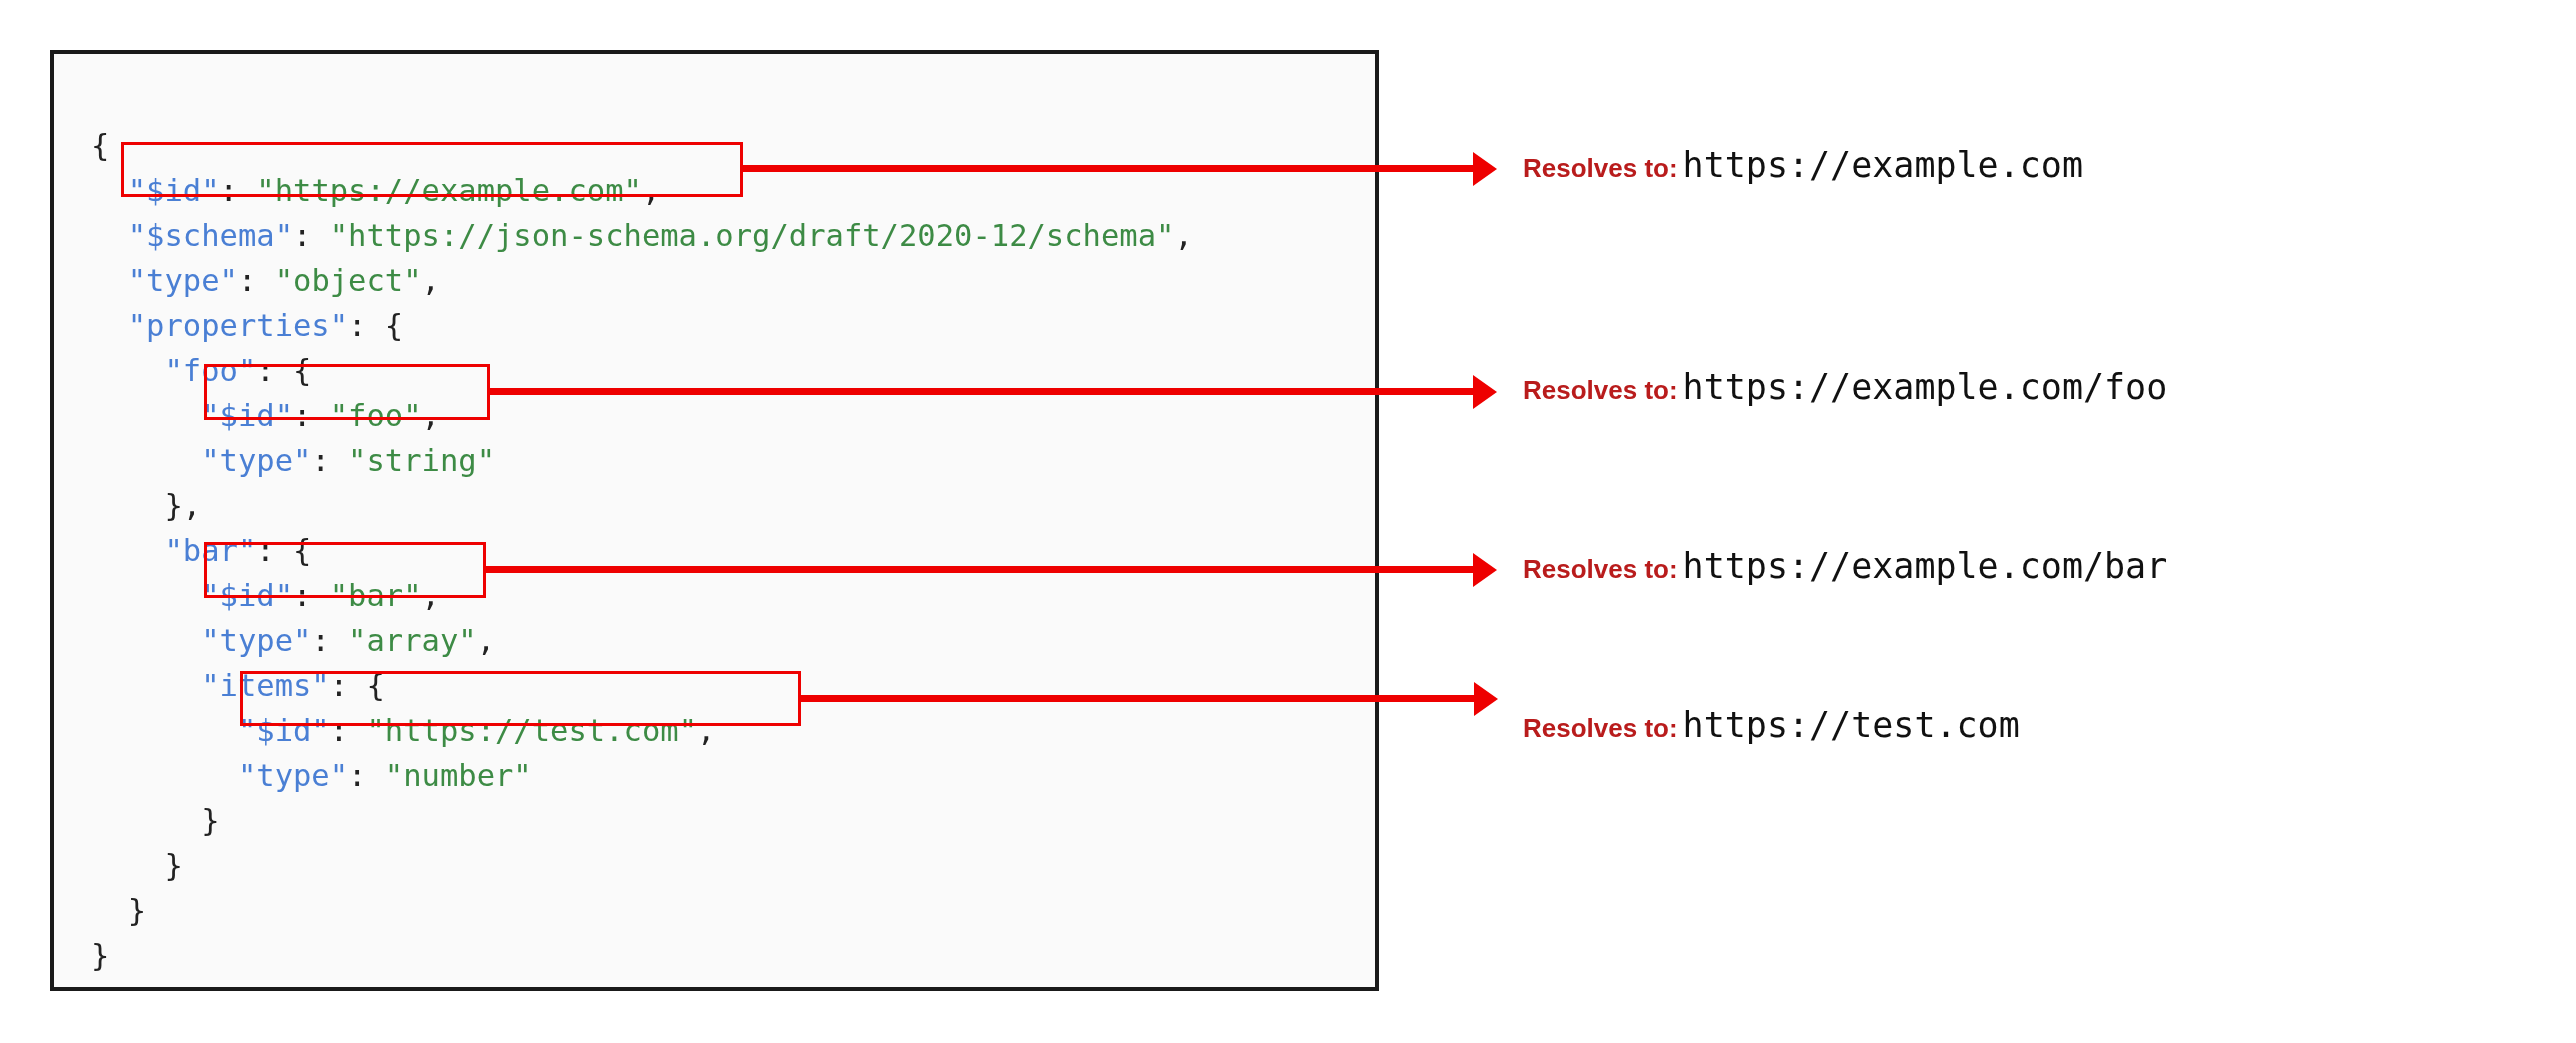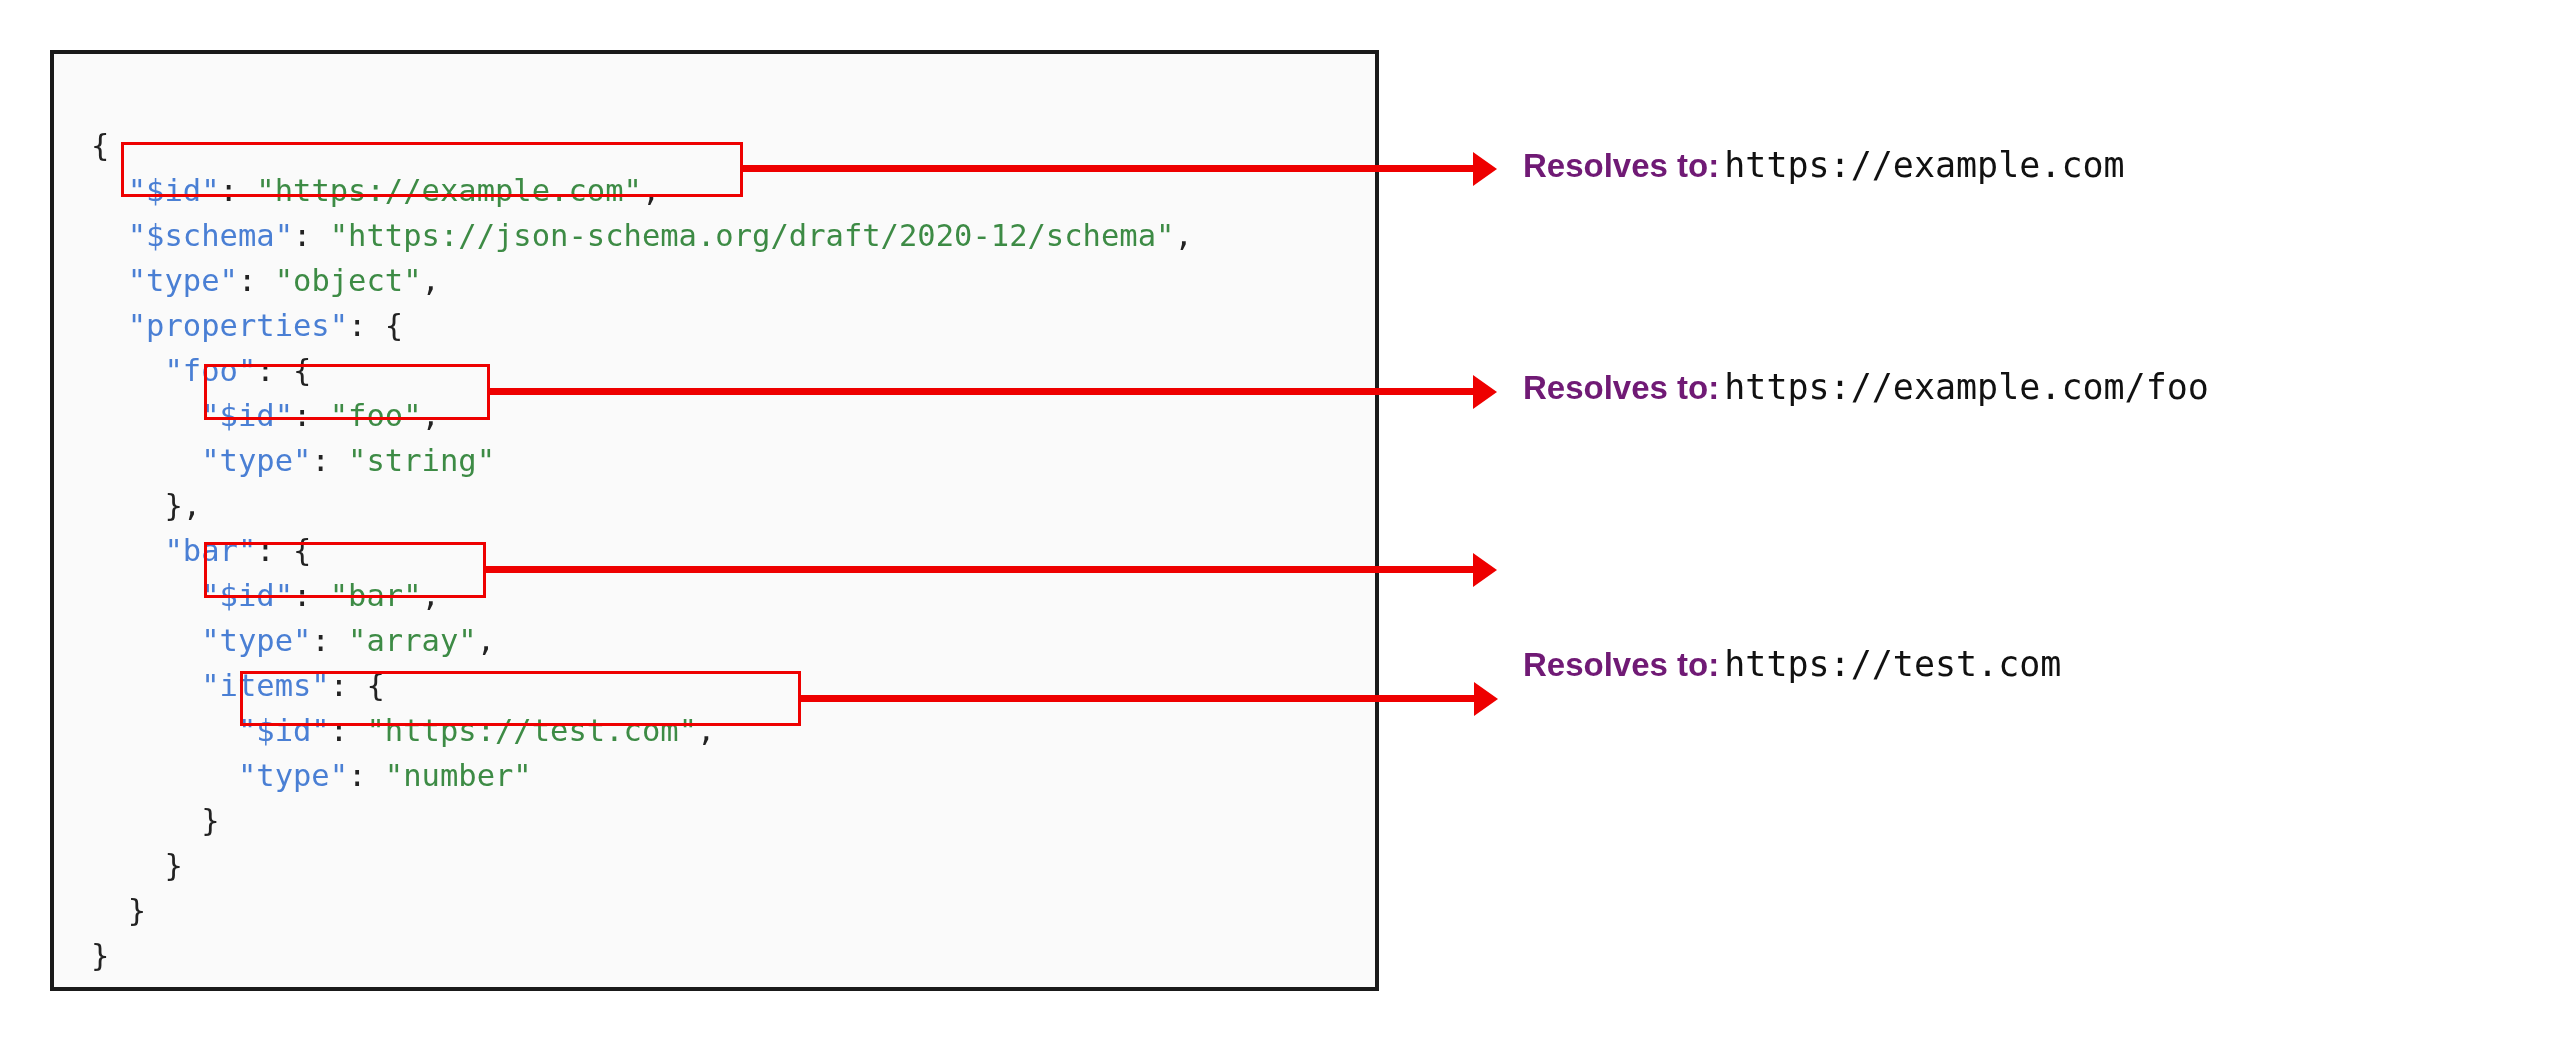--- a/index.html
+++ b/index.html
@@ -93,33 +93,33 @@
   
   .note {
     position: absolute;
     left: 1523px;
     white-space: nowrap;
     line-height: 1;
   }
   .note-label {
     font-family: "Liberation Sans", sans-serif;
     font-weight: bold;
-    font-size: 33px;
-    color: #701a75;
+    font-size: 26px;
+    color: #b91c1c;
   }
   .note-url {
     font-family: "DejaVu Sans Mono", "Liberation Mono", monospace;
     font-size: 35px;
     color: #111111;
     margin-left: 5px;
   }
   #note-0 { top: 148px; }
   #note-1 { top: 370px; }
   #note-2 { top: 549px; }
-  #note-3 { top: 647px; }
+  #note-3 { top: 708px; }
 </style>
 </head>
 <body>
 
 <div id="stage">
 
   <div id="code-panel">
     <pre id="code-block"><div class="code-line"><span class="tok-punct">{</span></div><div class="code-line">  <span class="tok-key">"$id"</span><span class="tok-punct">: </span><span class="tok-str">"https://example.com"</span><span class="tok-punct">,</span></div><div class="code-line">  <span class="tok-key">"$schema"</span><span class="tok-punct">: </span><span class="tok-str">"https://json-schema.org/draft/2020-12/schema"</span><span class="tok-punct">,</span></div><div class="code-line">  <span class="tok-key">"type"</span><span class="tok-punct">: </span><span class="tok-str">"object"</span><span class="tok-punct">,</span></div><div class="code-line">  <span class="tok-key">"properties"</span><span class="tok-punct">: {</span></div><div class="code-line">    <span class="tok-key">"foo"</span><span class="tok-punct">: {</span></div><div class="code-line">      <span class="tok-key">"$id"</span><span class="tok-punct">: </span><span class="tok-str">"foo"</span><span class="tok-punct">,</span></div><div class="code-line">      <span class="tok-key">"type"</span><span class="tok-punct">: </span><span class="tok-str">"string"</span></div><div class="code-line">    <span class="tok-punct">},</span></div><div class="code-line">    <span class="tok-key">"bar"</span><span class="tok-punct">: {</span></div><div class="code-line">      <span class="tok-key">"$id"</span><span class="tok-punct">: </span><span class="tok-str">"bar"</span><span class="tok-punct">,</span></div><div class="code-line">      <span class="tok-key">"type"</span><span class="tok-punct">: </span><span class="tok-str">"array"</span><span class="tok-punct">,</span></div><div class="code-line">      <span class="tok-key">"items"</span><span class="tok-punct">: {</span></div><div class="code-line">        <span class="tok-key">"$id"</span><span class="tok-punct">: </span><span class="tok-str">"https://test.com"</span><span class="tok-punct">,</span></div><div class="code-line">        <span class="tok-key">"type"</span><span class="tok-punct">: </span><span class="tok-str">"number"</span></div><div class="code-line">      <span class="tok-punct">}</span></div><div class="code-line">    <span class="tok-punct">}</span></div><div class="code-line">  <span class="tok-punct">}</span></div><div class="code-line"><span class="tok-punct">}</span></div></pre>
   </div>
 
@@ -132,18 +132,21 @@
   <div class="arrow" id="arrow-foo"></div>
   <div class="arrow" id="arrow-bar"></div>
   <div class="arrow" id="arrow-items"></div>
 
   <div class="note" id="note-0">
     <span class="note-label">Resolves to:</span><span class="note-url">https://example.com</span>
   </div>
   <div class="note" id="note-1">
     <span class="note-label">Resolves to:</span><span class="note-url">https://example.com/foo</span>
   </div>
+  <div class="note" id="note-2">
+    <span class="note-label">Resolves to:</span><span class="note-url">https://example.com/bar</span>
+  </div>
   <div class="note" id="note-3">
     <span class="note-label">Resolves to:</span><span class="note-url">https://test.com</span>
   </div>
 
 </div>
 
 
 </body></html>

